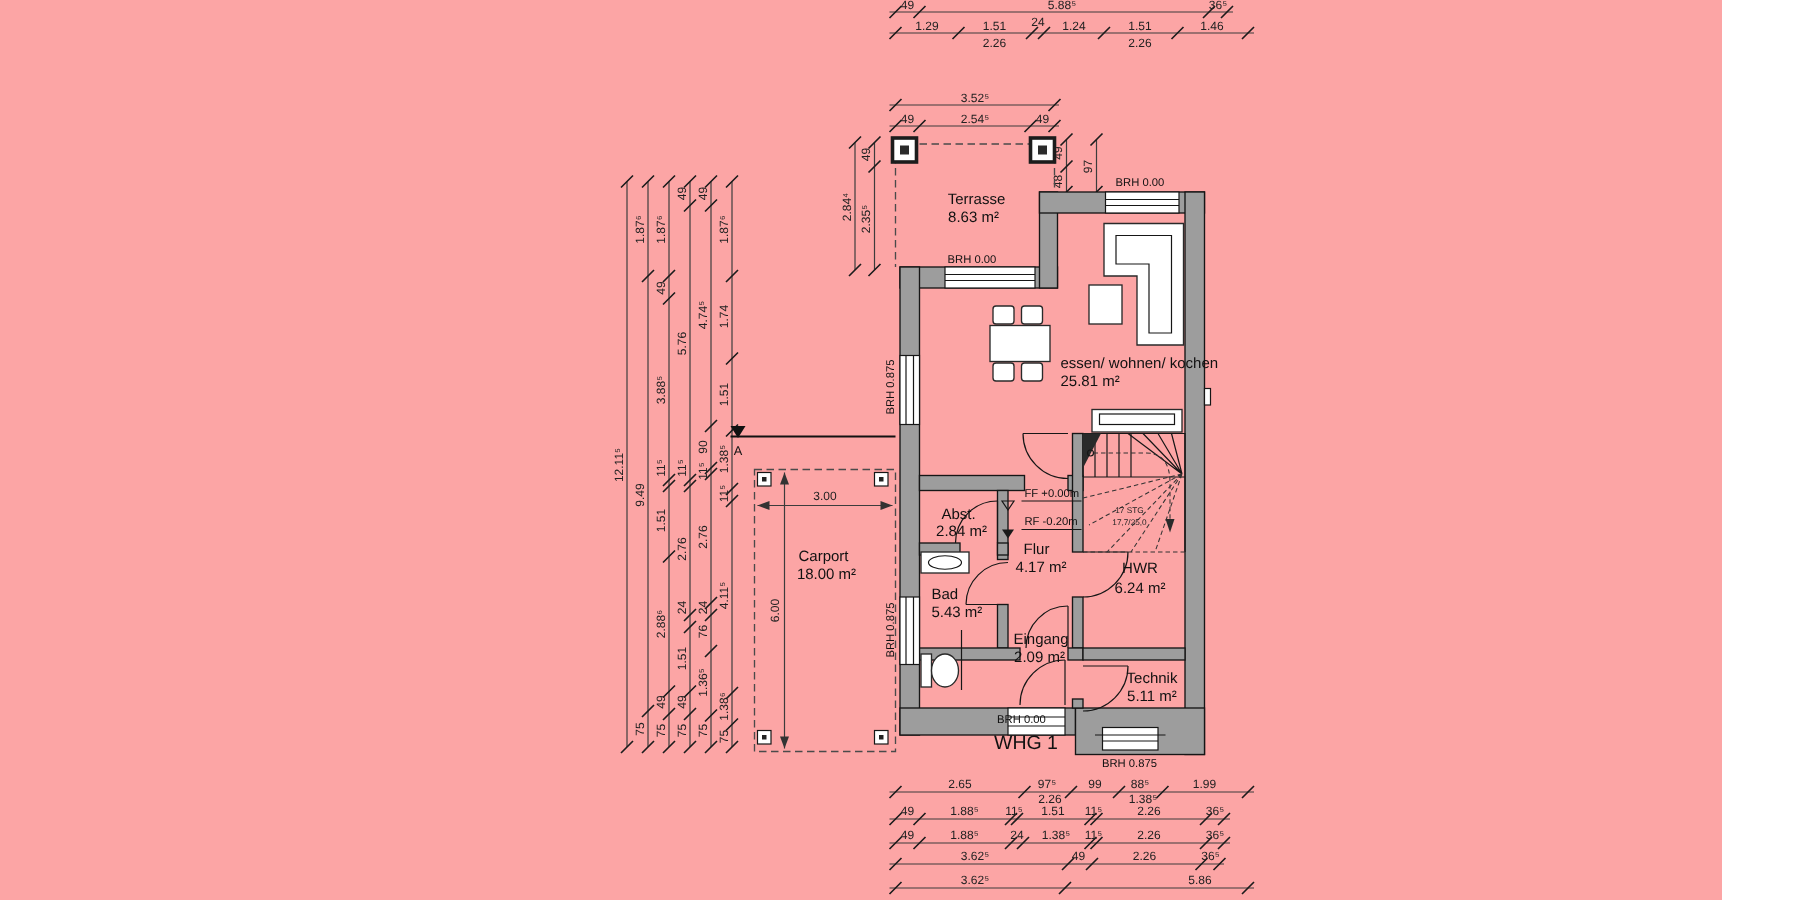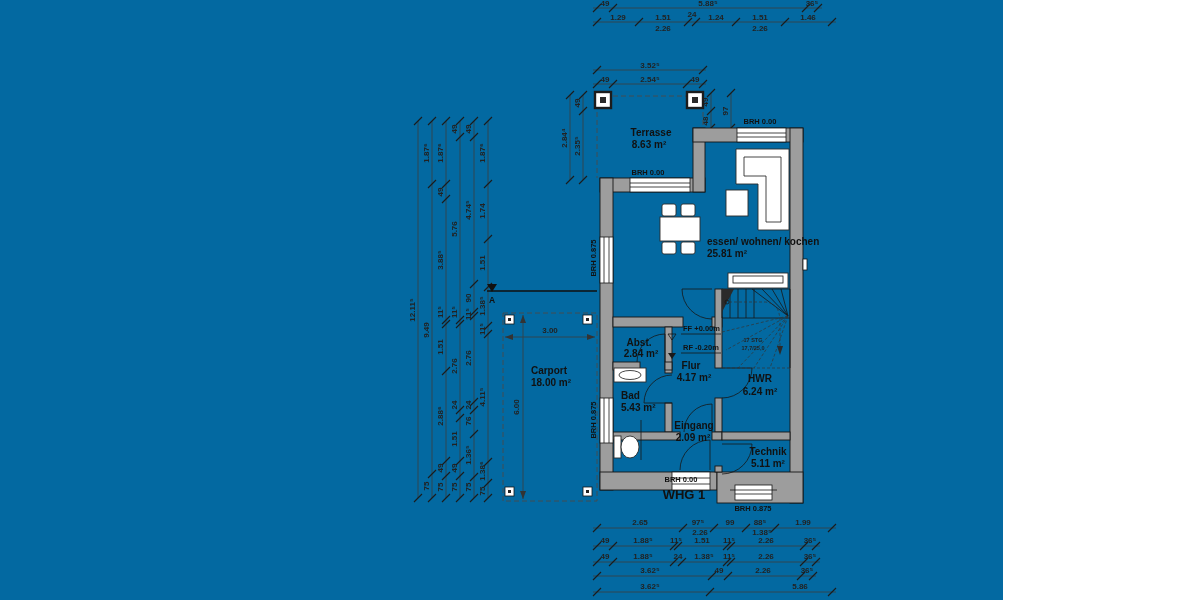--- a/index.html
+++ b/index.html
@@ -1,17 +1,17 @@
 <!DOCTYPE html>
 <html><head>
 <meta charset="utf-8">
 <style>
   html,body{margin:0;padding:0;background:#fff;}
-  .stage{position:relative;width:1003px;height:600px;background:#0369a1;overflow:hidden;
-         font-family:"Liberation Sans",sans-serif;font-weight:bold;}
+  .stage{position:relative;width:1148px;height:600px;background:#fca5a5;overflow:hidden;
+         font-family:"Liberation Sans",sans-serif;}
   svg{display:block;}
   
   .dl{stroke:#3c3c3c;stroke-width:0.8;fill:none;}
   .tk{stroke:#1c1c1c;stroke-width:1.1;fill:none;}
   .dt{font-family:"Liberation Sans",sans-serif;font-size:8px;fill:#222;text-anchor:middle;}
   
   .wall{fill:#9d9d9d;stroke:#161616;stroke-width:0.9;}
   .thin{stroke:#161616;stroke-width:0.8;fill:none;}
   .white{fill:#fff;stroke:#161616;stroke-width:0.8;}
   .dash{stroke:#4a4a4a;stroke-width:0.9;fill:none;stroke-dasharray:5 3;}

